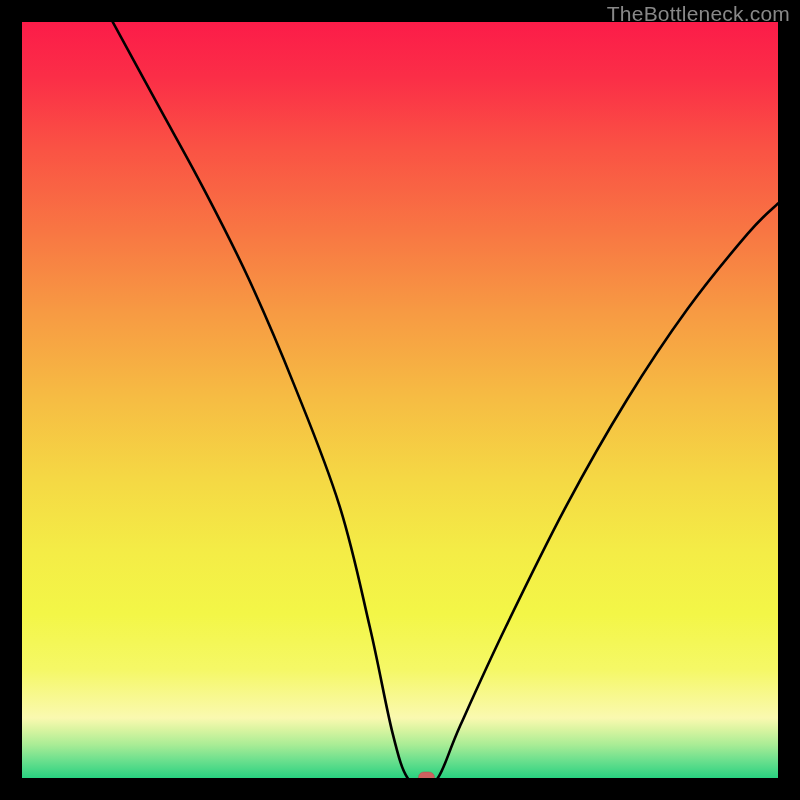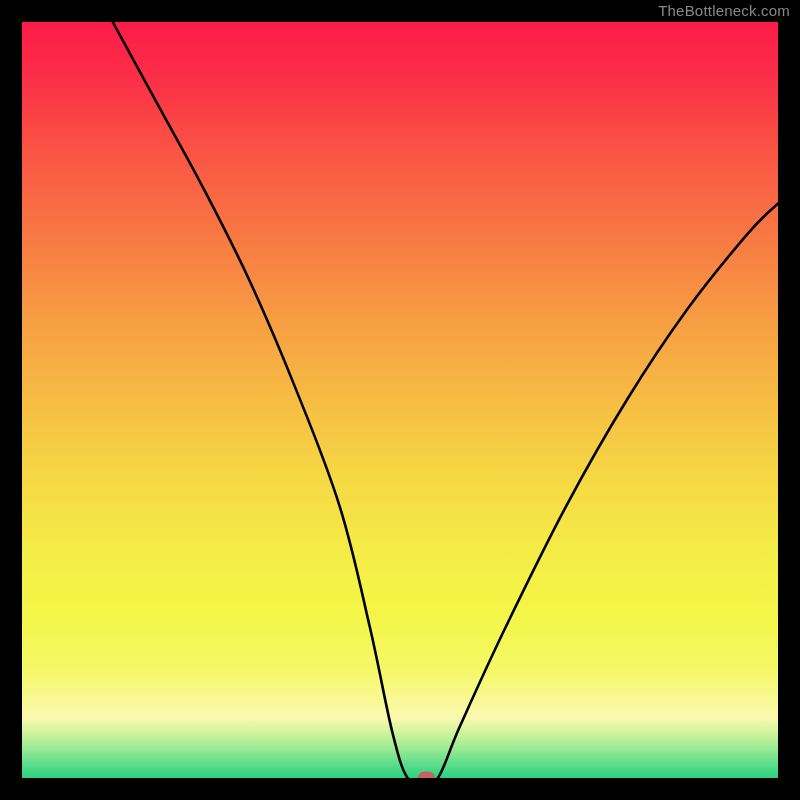--- a/index.html
+++ b/index.html
@@ -16,21 +16,21 @@
     left: 0; top: 0;
     width: 800px;
     height: 800px;
     background: #000;
   }
   .watermark {
     position: absolute;
     top: 2px;
     right: 10px;
     color: #888;
-    font-size: 15px;
+    font-size: 21px;
     z-index: 3;
     font-family: Arial, sans-serif;
     letter-spacing: 0.2px;
   }
   .plot {
     position: absolute;
     left: 22px;
     top: 22px;
     width: 756px;   
     height: 756px;

